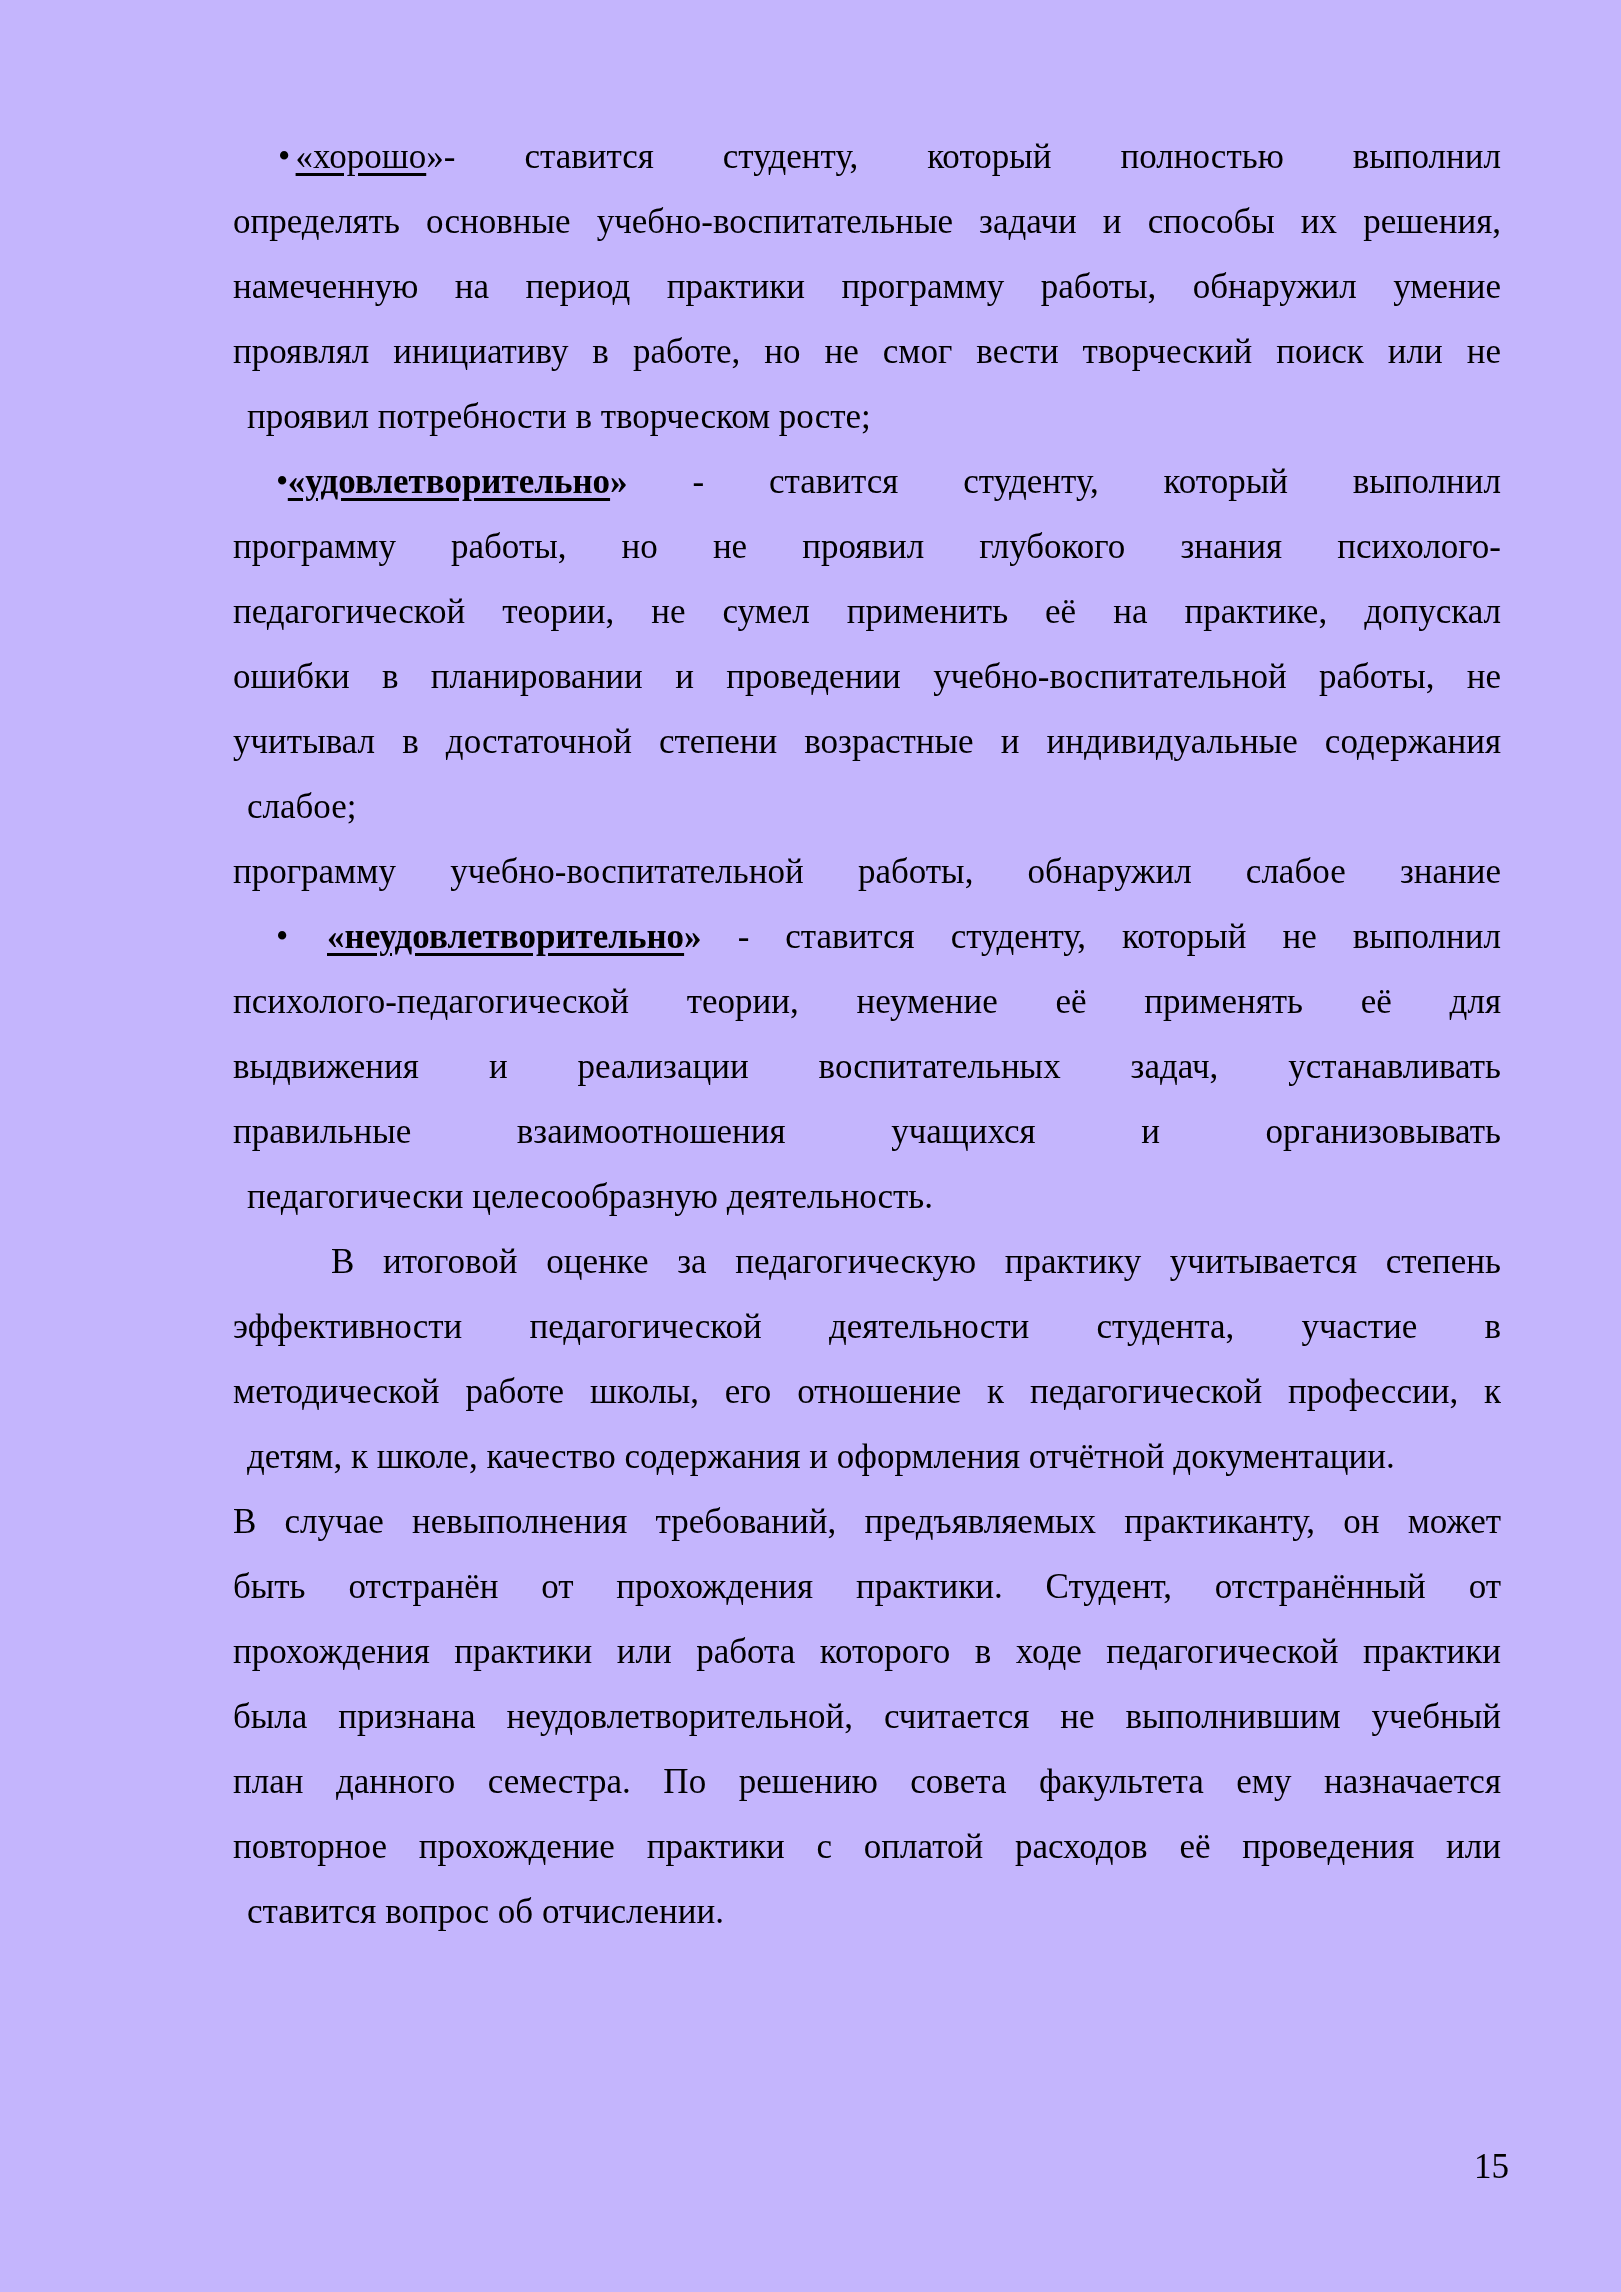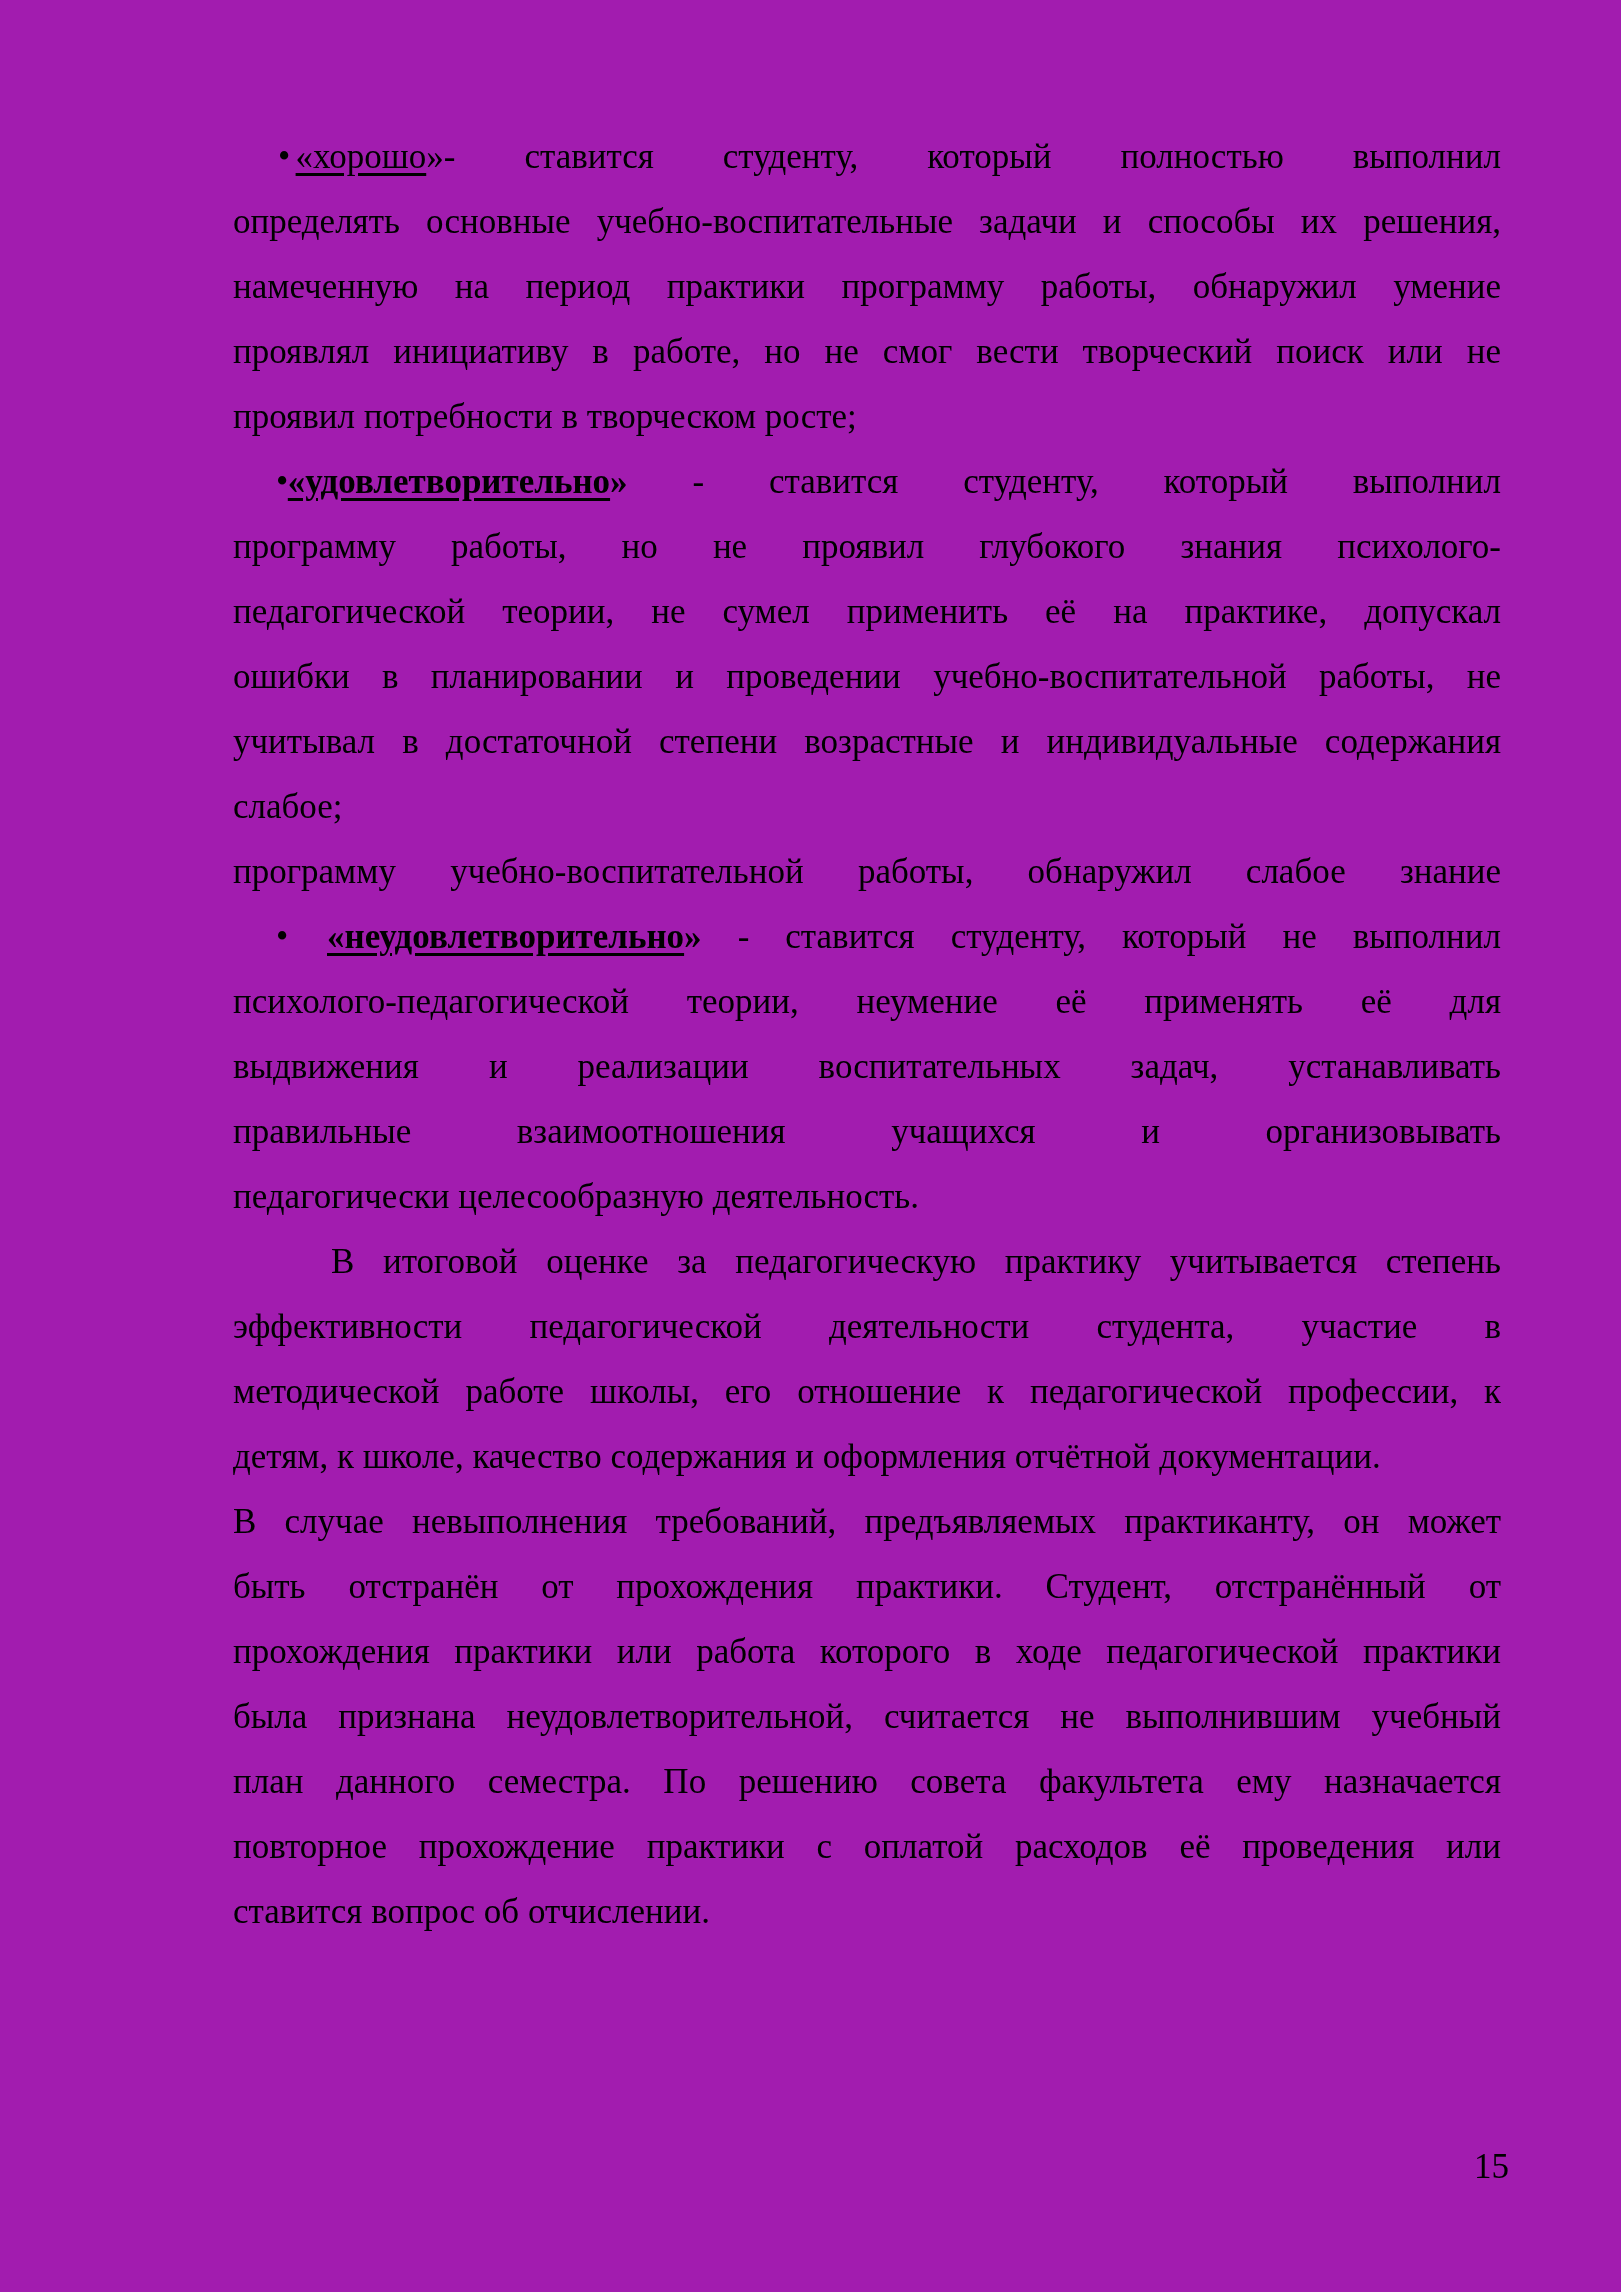--- a/index.html
+++ b/index.html
@@ -1,39 +1,40 @@
 <!DOCTYPE html>
 <html><head>
 <meta charset="utf-8">
 <style>
   html,body{margin:0;padding:0;background:#e8e8e8;}
   .page{
     position:relative;
     width:1621px;height:2293px;
     margin:0 auto;
-    background:#a21caf;
+    background:#c4b5fd;
     color:#000000;
     font-family:"Liberation Serif","DejaVu Serif",serif;
     font-size:35px;
     overflow:hidden;
   }
   .content{
     position:absolute;
     left:233px;top:124px;width:1268px;
   }
   .line{
     height:65px;
     line-height:65px;
     text-align:justify;
     text-align-last:justify;
     overflow:hidden;
   }
   .line.last{
     text-align:left;
     text-align-last:left;
+    margin-left:14px;
   }
   .marker{
     display:inline-block;
     vertical-align:baseline;
   }
   .b{font-weight:bold;}
   .u{text-decoration:underline;text-decoration-thickness:2.5px;text-underline-offset:4.9px;}
   .footer{
     position:absolute;
     left:241px;width:1268px;top:2142px;

